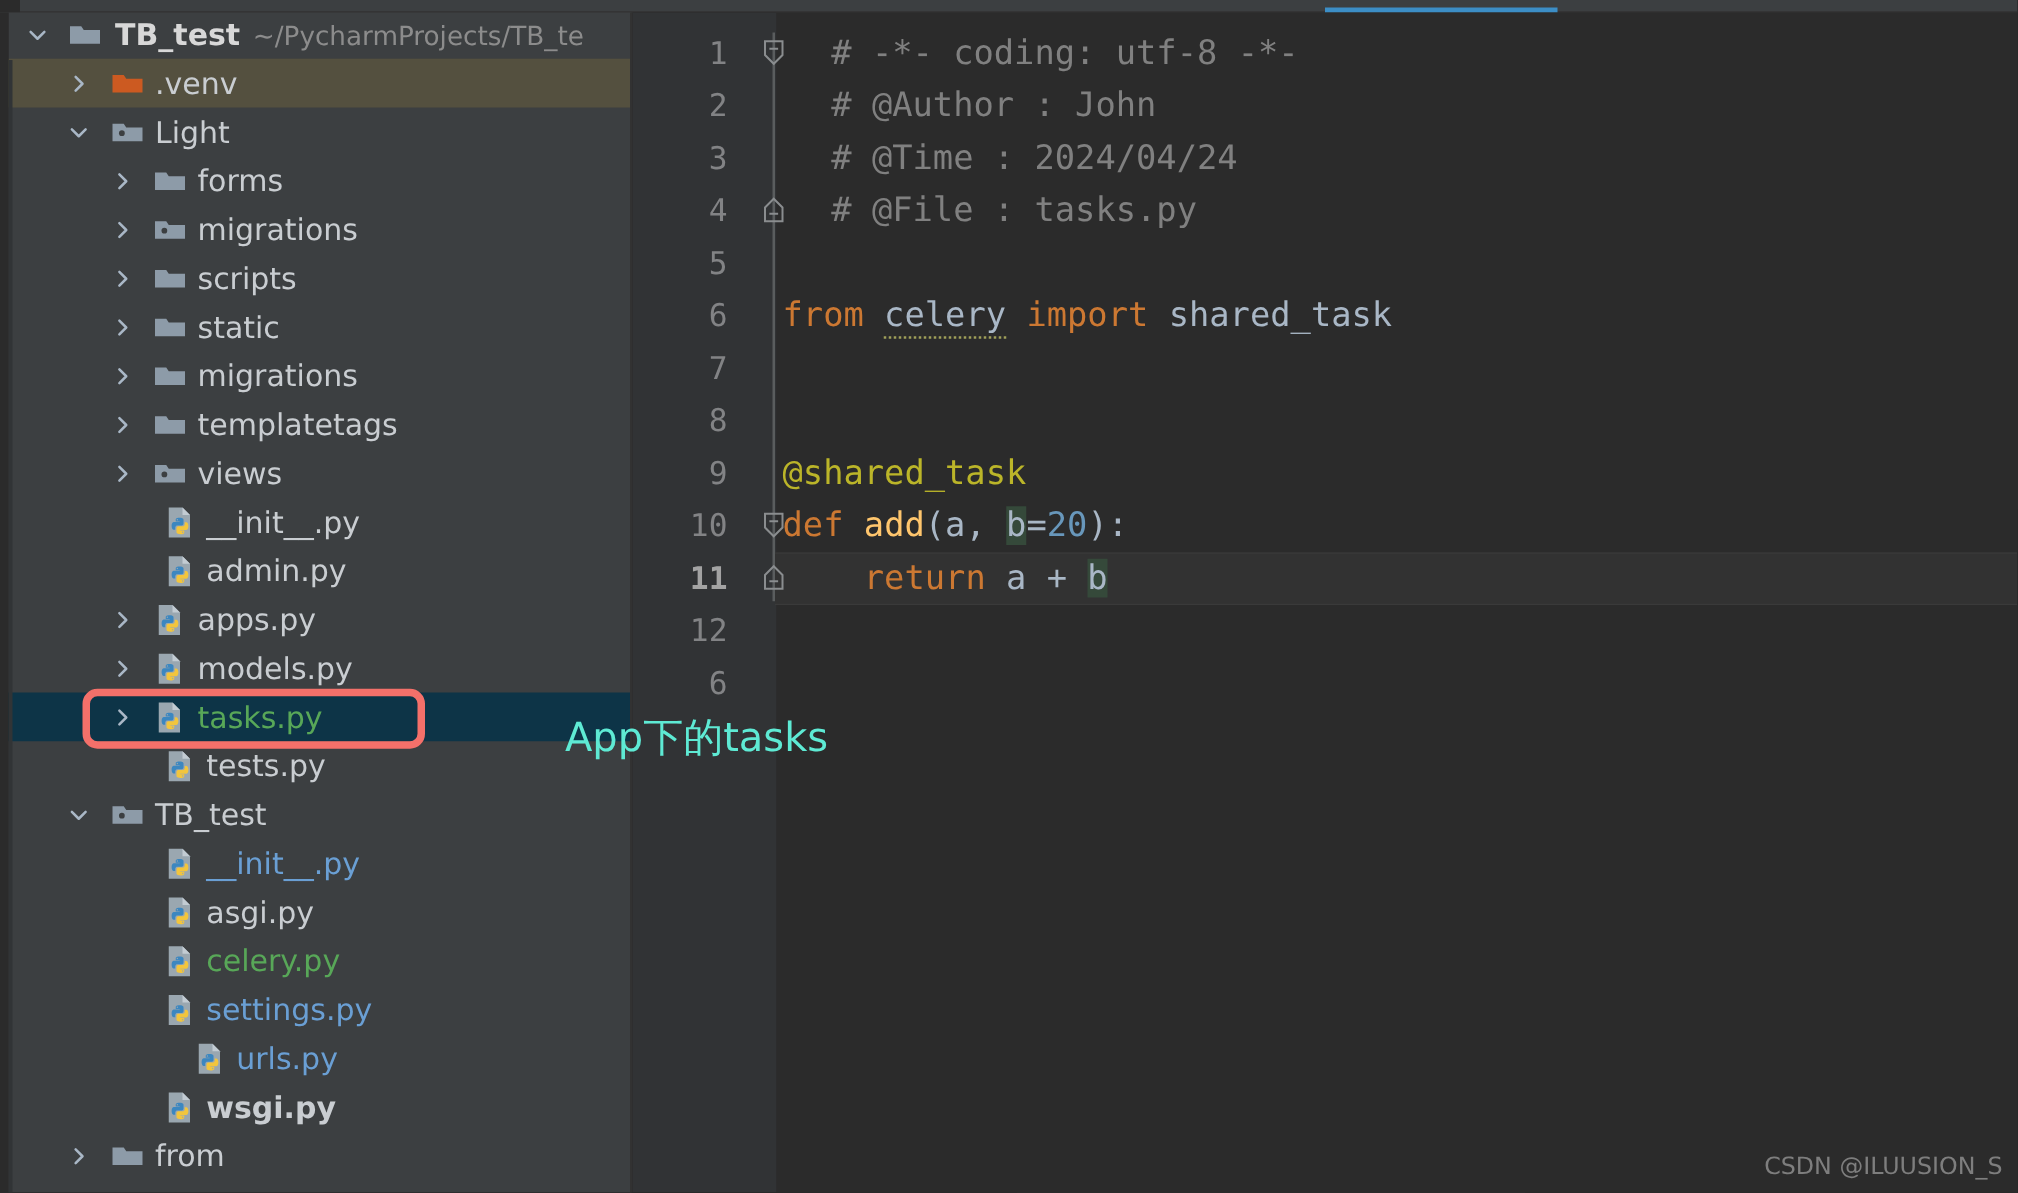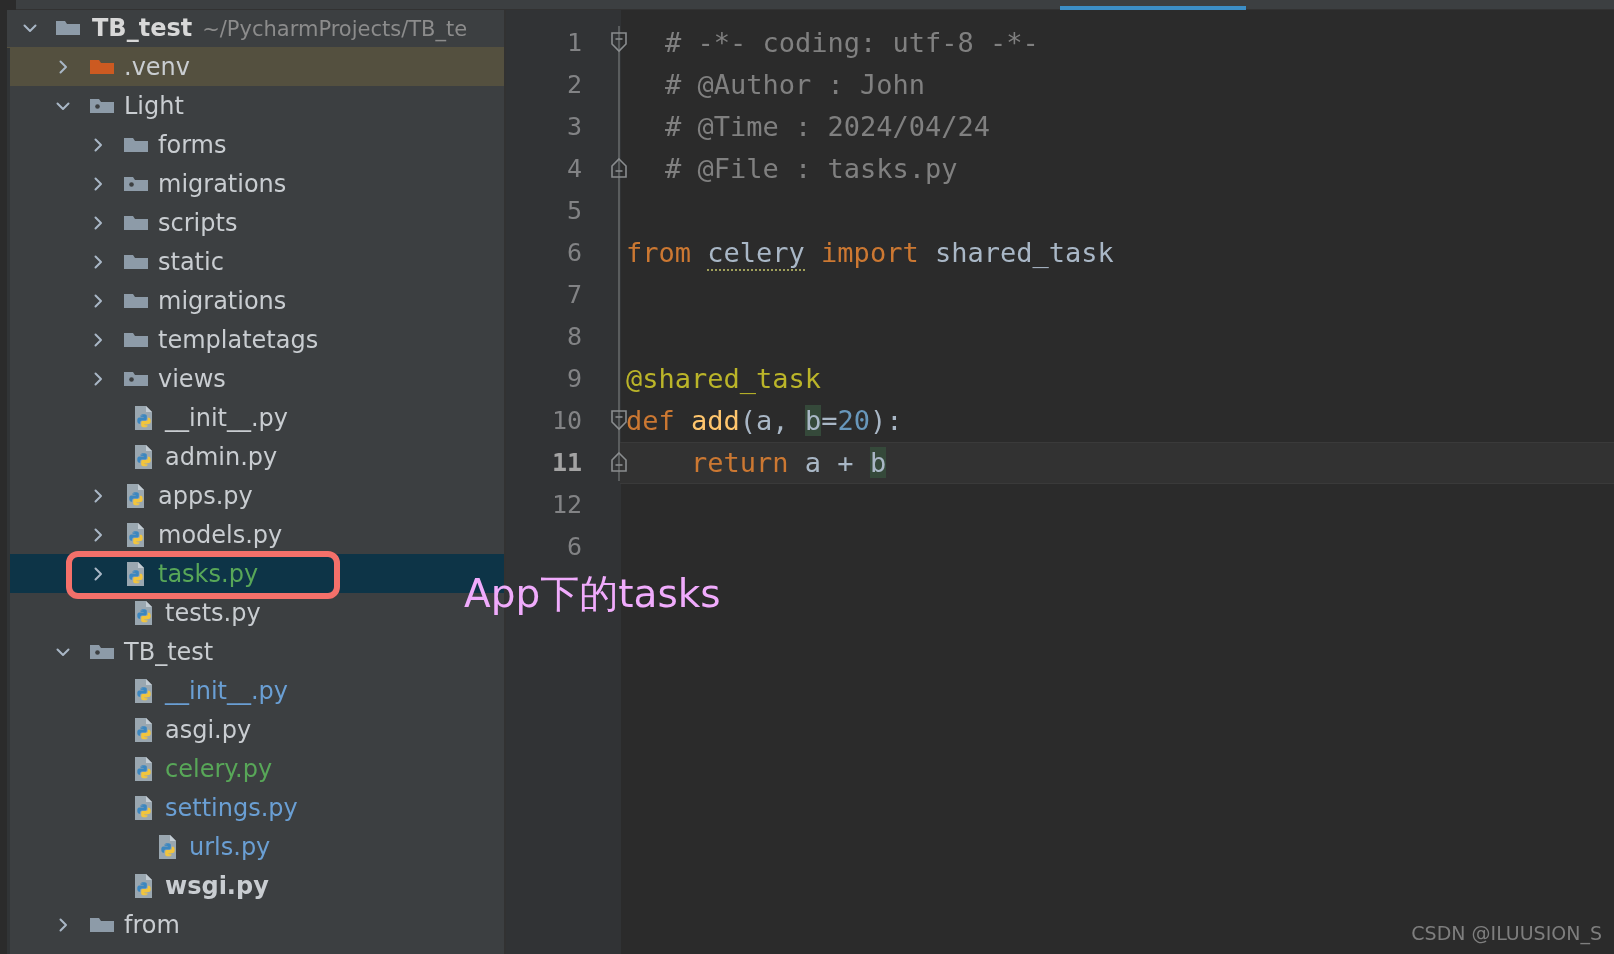--- a/index.html
+++ b/index.html
@@ -103,23 +103,23 @@
     position: absolute;
     left: 66px; top: 551px;
     width: 274px; height: 48px;
     border: 6px solid #f4706a;
     border-radius: 12px;
     z-index: 20;
     pointer-events: none;
   }
   .anno-text {
     position: absolute;
-    left: 464px; top: 574px;
-    color: #f0abfc;
-    font-size: 39px;
+    left: 452px; top: 574px;
+    color: #5eead4;
+    font-size: 32px;
     z-index: 21;
     white-space: nowrap;
     line-height: 1;
   }
 
   
   .editor {
     position: absolute; left: 506px; top: 10px;
     width: 1108px; height: 944px;
     background: #2b2b2b;

